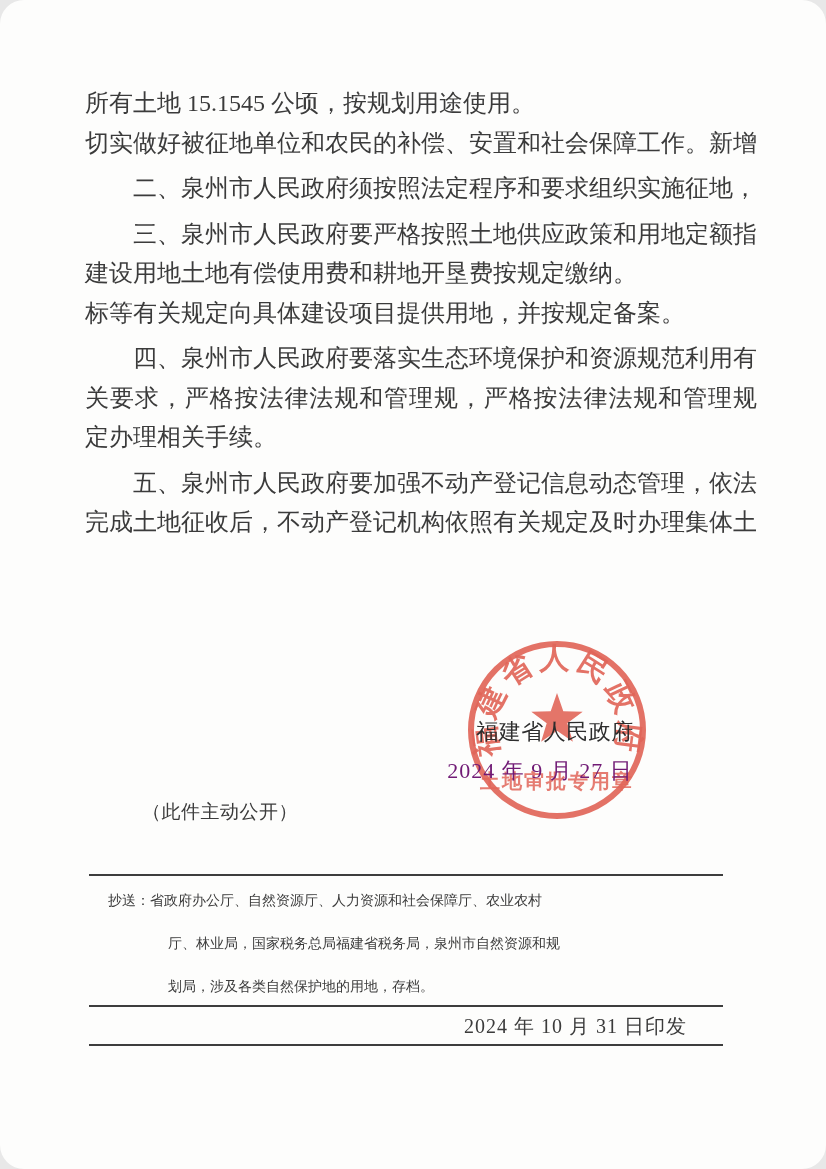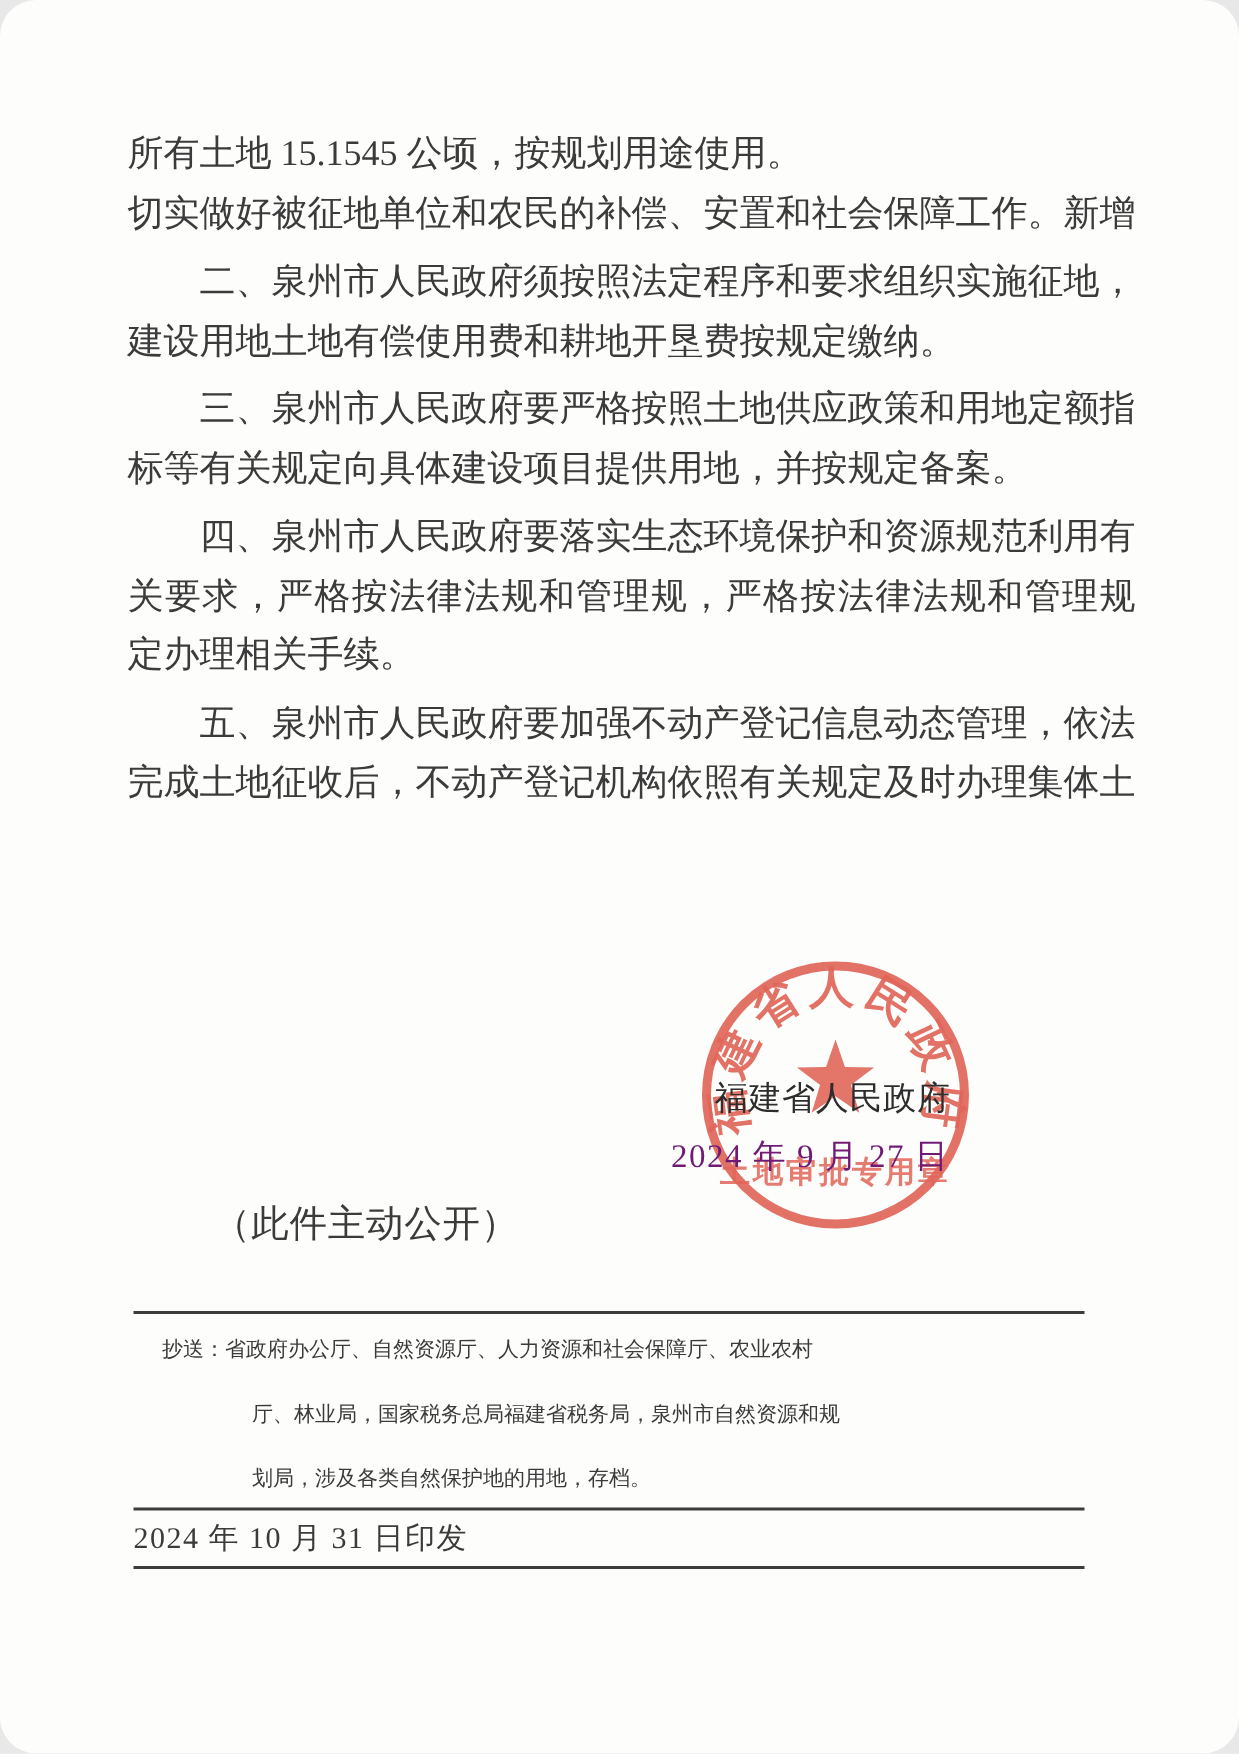--- a/index.html
+++ b/index.html
@@ -34,51 +34,51 @@
     position:absolute;left:455px;top:717px;width:200px;
     text-align:center;font-size:22px;letter-spacing:0.5px;color:#2d2d2d;z-index:3;
   }
   .sig-date{
     position:absolute;left:430px;top:756px;width:220px;
     text-align:center;font-size:22px;letter-spacing:1px;color:#701a75;z-index:3;
   }
   
   .disclosure{
     position:absolute;left:142px;top:799px;
-    font-size:25px;letter-spacing:0.5px;
+    font-size:19px;letter-spacing:0.5px;
   }
   
   .divider{
     position:absolute;left:89px;width:634px;height:2px;background:#3d3d3d;
   }
   .divider.d1{top:874px;}
   .divider.d2{top:1005px;}
   .divider.d3{top:1044px;}
   .cc-block{
     position:absolute;left:108px;top:879px;width:614px;
     font-size:14px;line-height:43px;
   }
   .cc-block .cc-line{white-space:nowrap;}
   .cc-block .cc-line.cont{padding-left:60px;}
   .print-date{
     position:absolute;left:89px;top:1013px;width:598px;
-    text-align:left;font-size:20px;line-height:26px;letter-spacing:1px;
+    text-align:right;font-size:20px;line-height:26px;letter-spacing:1px;
   }
 </style>
 </head>
 <body>
 
 <div class="page">
 
   <div class="doc-body">
     <div class="line last">所有土地 15.1545 公顷，按规划用途使用。</div>
     <div class="line">切实做好被征地单位和农民的补偿、安置和社会保障工作。新增</div>
     <div class="line indent para">二、泉州市人民政府须按照法定程序和要求组织实施征地，</div>
+    <div class="line indent para">三、泉州市人民政府要严格按照土地供应政策和用地定额指</div>
     <div class="line last">建设用地土地有偿使用费和耕地开垦费按规定缴纳。</div>
-    <div class="line indent para">三、泉州市人民政府要严格按照土地供应政策和用地定额指</div>
     <div class="line last">标等有关规定向具体建设项目提供用地，并按规定备案。</div>
     <div class="line indent para">四、泉州市人民政府要落实生态环境保护和资源规范利用有</div>
     <div class="line">关要求，严格按法律法规和管理规，严格按法律法规和管理规</div>
     <div class="line last">定办理相关手续。</div>
     <div class="line indent para">五、泉州市人民政府要加强不动产登记信息动态管理，依法</div>
     <div class="line">完成土地征收后，不动产登记机构依照有关规定及时办理集体土</div>
   </div>
 
   <div class="seal">
     <svg viewBox="0 0 180 180" xmlns="http://www.w3.org/2000/svg">

